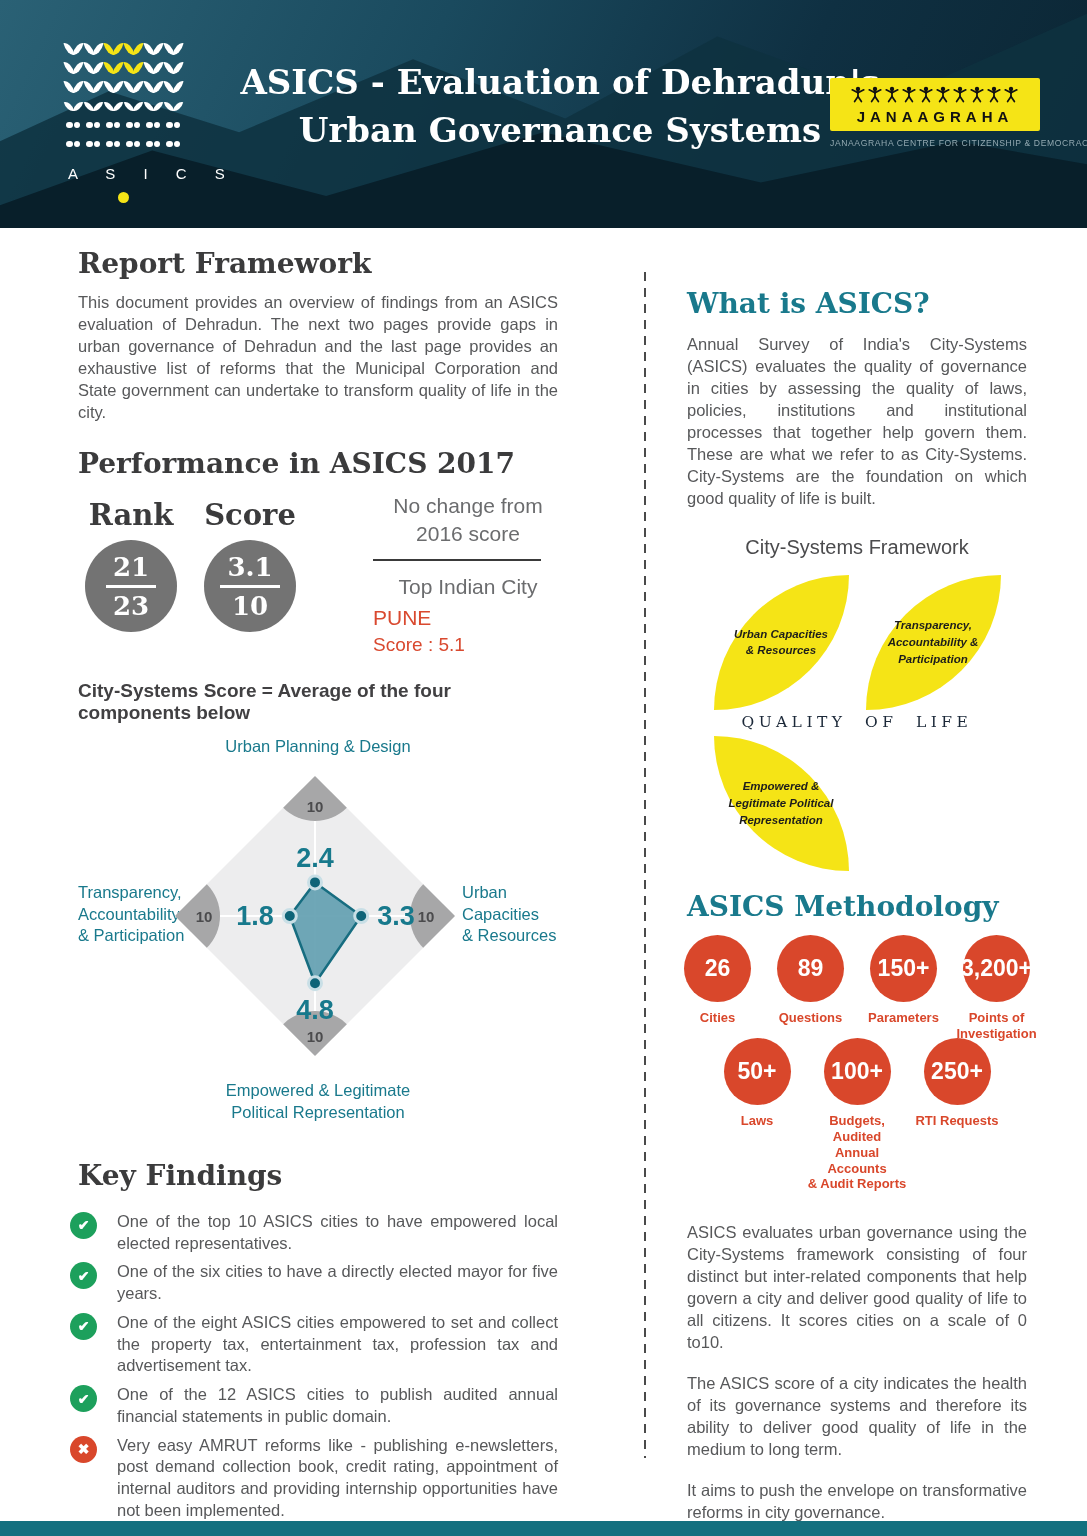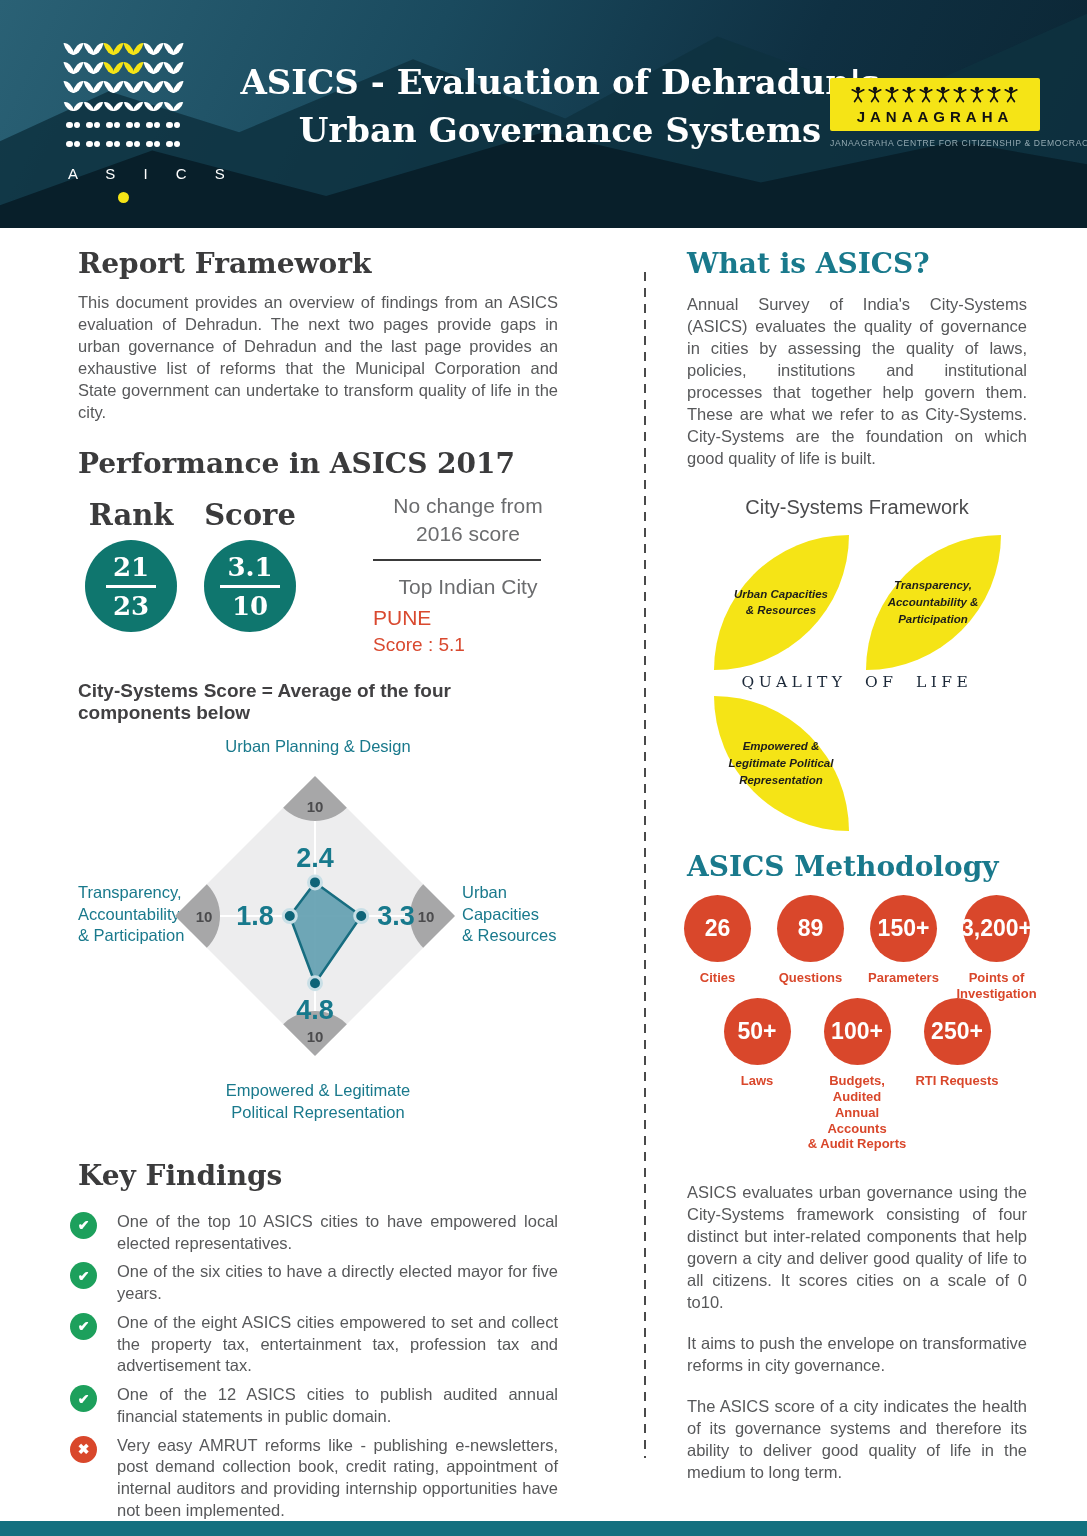--- a/index.html
+++ b/index.html
@@ -43,21 +43,21 @@
 
   h2 { font-family:"DejaVu Serif", serif; font-weight:700; color:#3b3b3c; font-size:28px; line-height:1.3; }
   h2.teal { color:#19798c; }
   p.body { font-size:16.5px; line-height:1.33; text-align:justify; color:#57585a; }
 
   
   .perf-row { position:relative; height:168px; margin-top:16px; }
   .rank-block  { position:absolute; left:5px;   width:96px; text-align:center; }
   .score-block { position:absolute; left:124px; width:96px; text-align:center; }
   .big-label { font-family:"DejaVu Serif", serif; font-weight:700; font-size:29px; color:#3b3b3c; }
-  .frac-circle { width:92px; height:92px; margin:8px auto 0; background:#0f766e; border-radius:50%;
+  .frac-circle { width:92px; height:92px; margin:8px auto 0; background:#737373; border-radius:50%;
       display:flex; flex-direction:column; align-items:center; justify-content:center;
       color:#fff; font-family:"DejaVu Serif", serif; font-weight:700; font-size:26px; line-height:1; }
   .frac-top { border-bottom:3px solid #fff; padding:0 7px 5px; }
   .frac-bottom { padding-top:5px; }
   .info-block { position:absolute; left:295px; top:-6px; width:190px; }
   .muted { color:#6b6c6e; font-size:21px; line-height:1.3;text-align:center; }
   .info-rule { width:168px; height:2px; background:#3a3a3a; margin:12px 0 12px; }
   .red { color:#d9492f; }
   .top-city-name { font-size:21px; margin-top:6px; }
   .top-city-score { font-size:19px; margin-top:4px; }
@@ -400,21 +400,21 @@
       <p>A resilience strategy and a comprehensive mobility plan have not been prepared.</p>
       </li>
 
   </ul>
 </div>
 
 <div class="divider"></div>
 
 <div class="right-col">
 
-  <h2 class="teal" style="margin-bottom:12px;">What is ASICS?</h2>
+  <h2 class="teal" style="margin-bottom:12px;margin-top:40px;">What is ASICS?</h2>
   <p class="body">Annual Survey of India's City-Systems (ASICS) evaluates the quality of governance in cities by assessing the quality of laws, policies, institutions and institutional processes that together help govern them. These are what we refer to as City-Systems. City-Systems are the foundation on which good quality of life is built.</p>
 
   <div class="framework">
     <div class="framework-title">City-Systems Framework</div>
     <div class="butterfly">
       <div class="petal petal-tr">
         <span class="petal-label">Urban Capacities
 &amp; Resources</span>
         </div>
       <div class="petal petal-bl">
@@ -479,18 +479,18 @@
     <div class="stat">
       <div class="stat-circle">
           <span>250+</span>
         </div>
       <div class="stat-label">RTI Requests</div>
       </div>
   </div>
 
   <div class="closing">
     <p class="body">ASICS evaluates urban governance using the City-Systems framework consisting of four distinct but inter-related components that help govern a city and deliver good quality of life to all citizens. It scores cities on a scale of 0 to10.</p>
+    <p class="body">The ASICS score of a city indicates the health of its governance systems and therefore its ability to deliver good quality of life in the medium to long term.</p>
     <p class="body">It aims to push the envelope on transformative reforms in city governance.</p>
-    <p class="body">The ASICS score of a city indicates the health of its governance systems and therefore its ability to deliver good quality of life in the medium to long term.</p>
   </div>
 </div>
 
 <div class="footer-bar"></div>
 
 </body></html>

